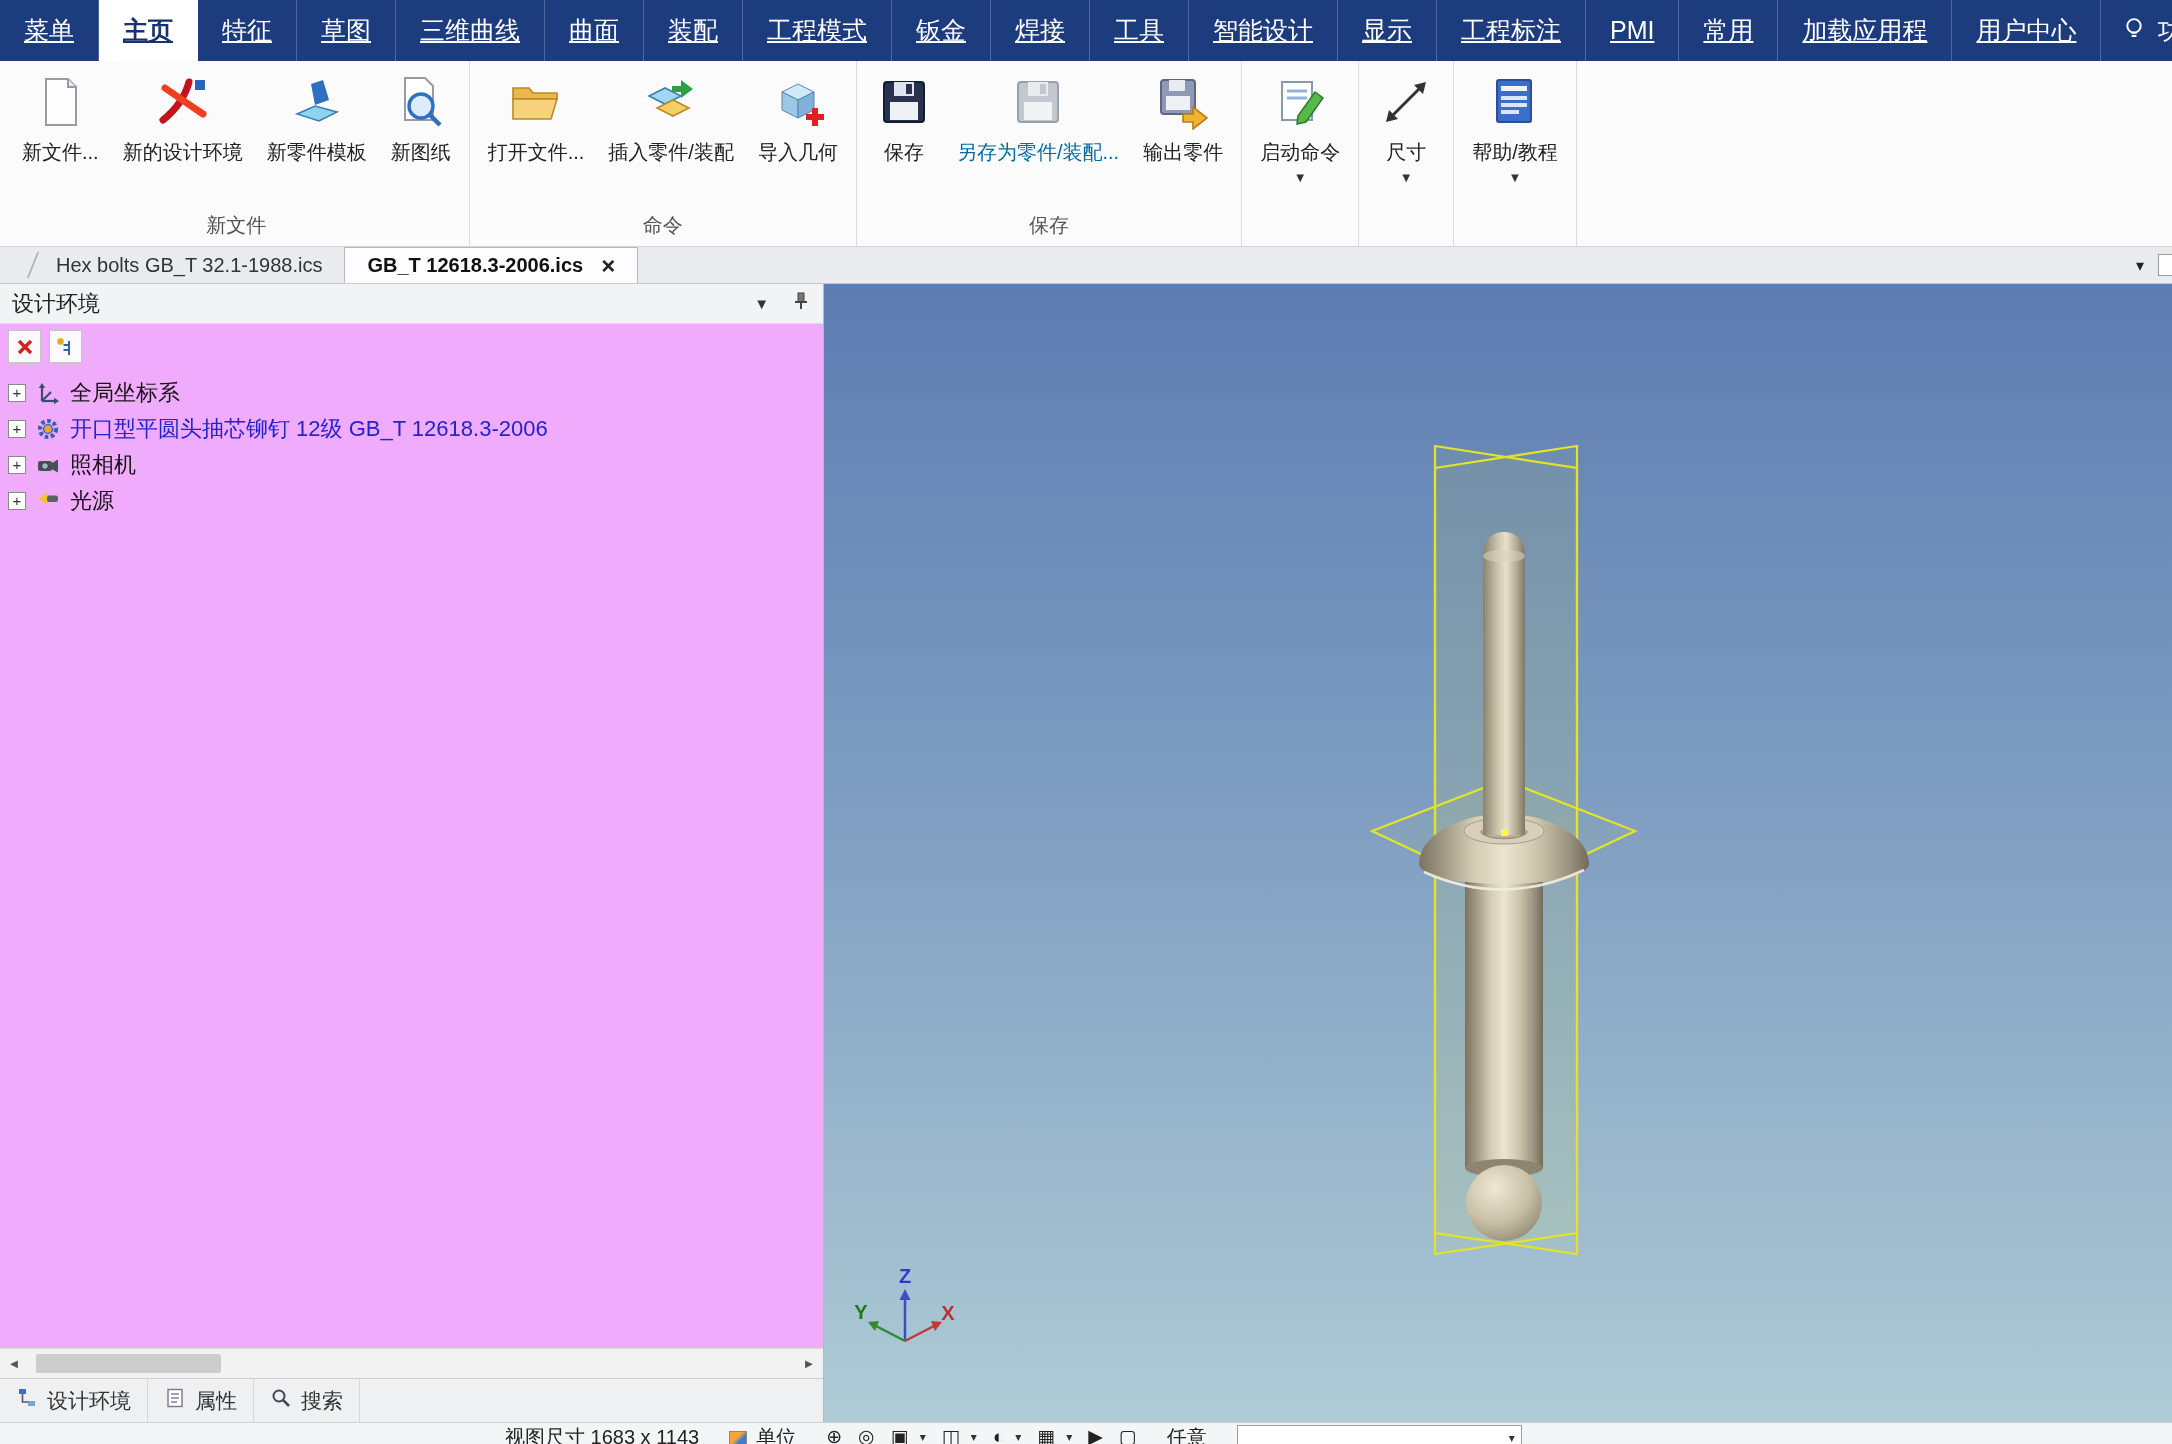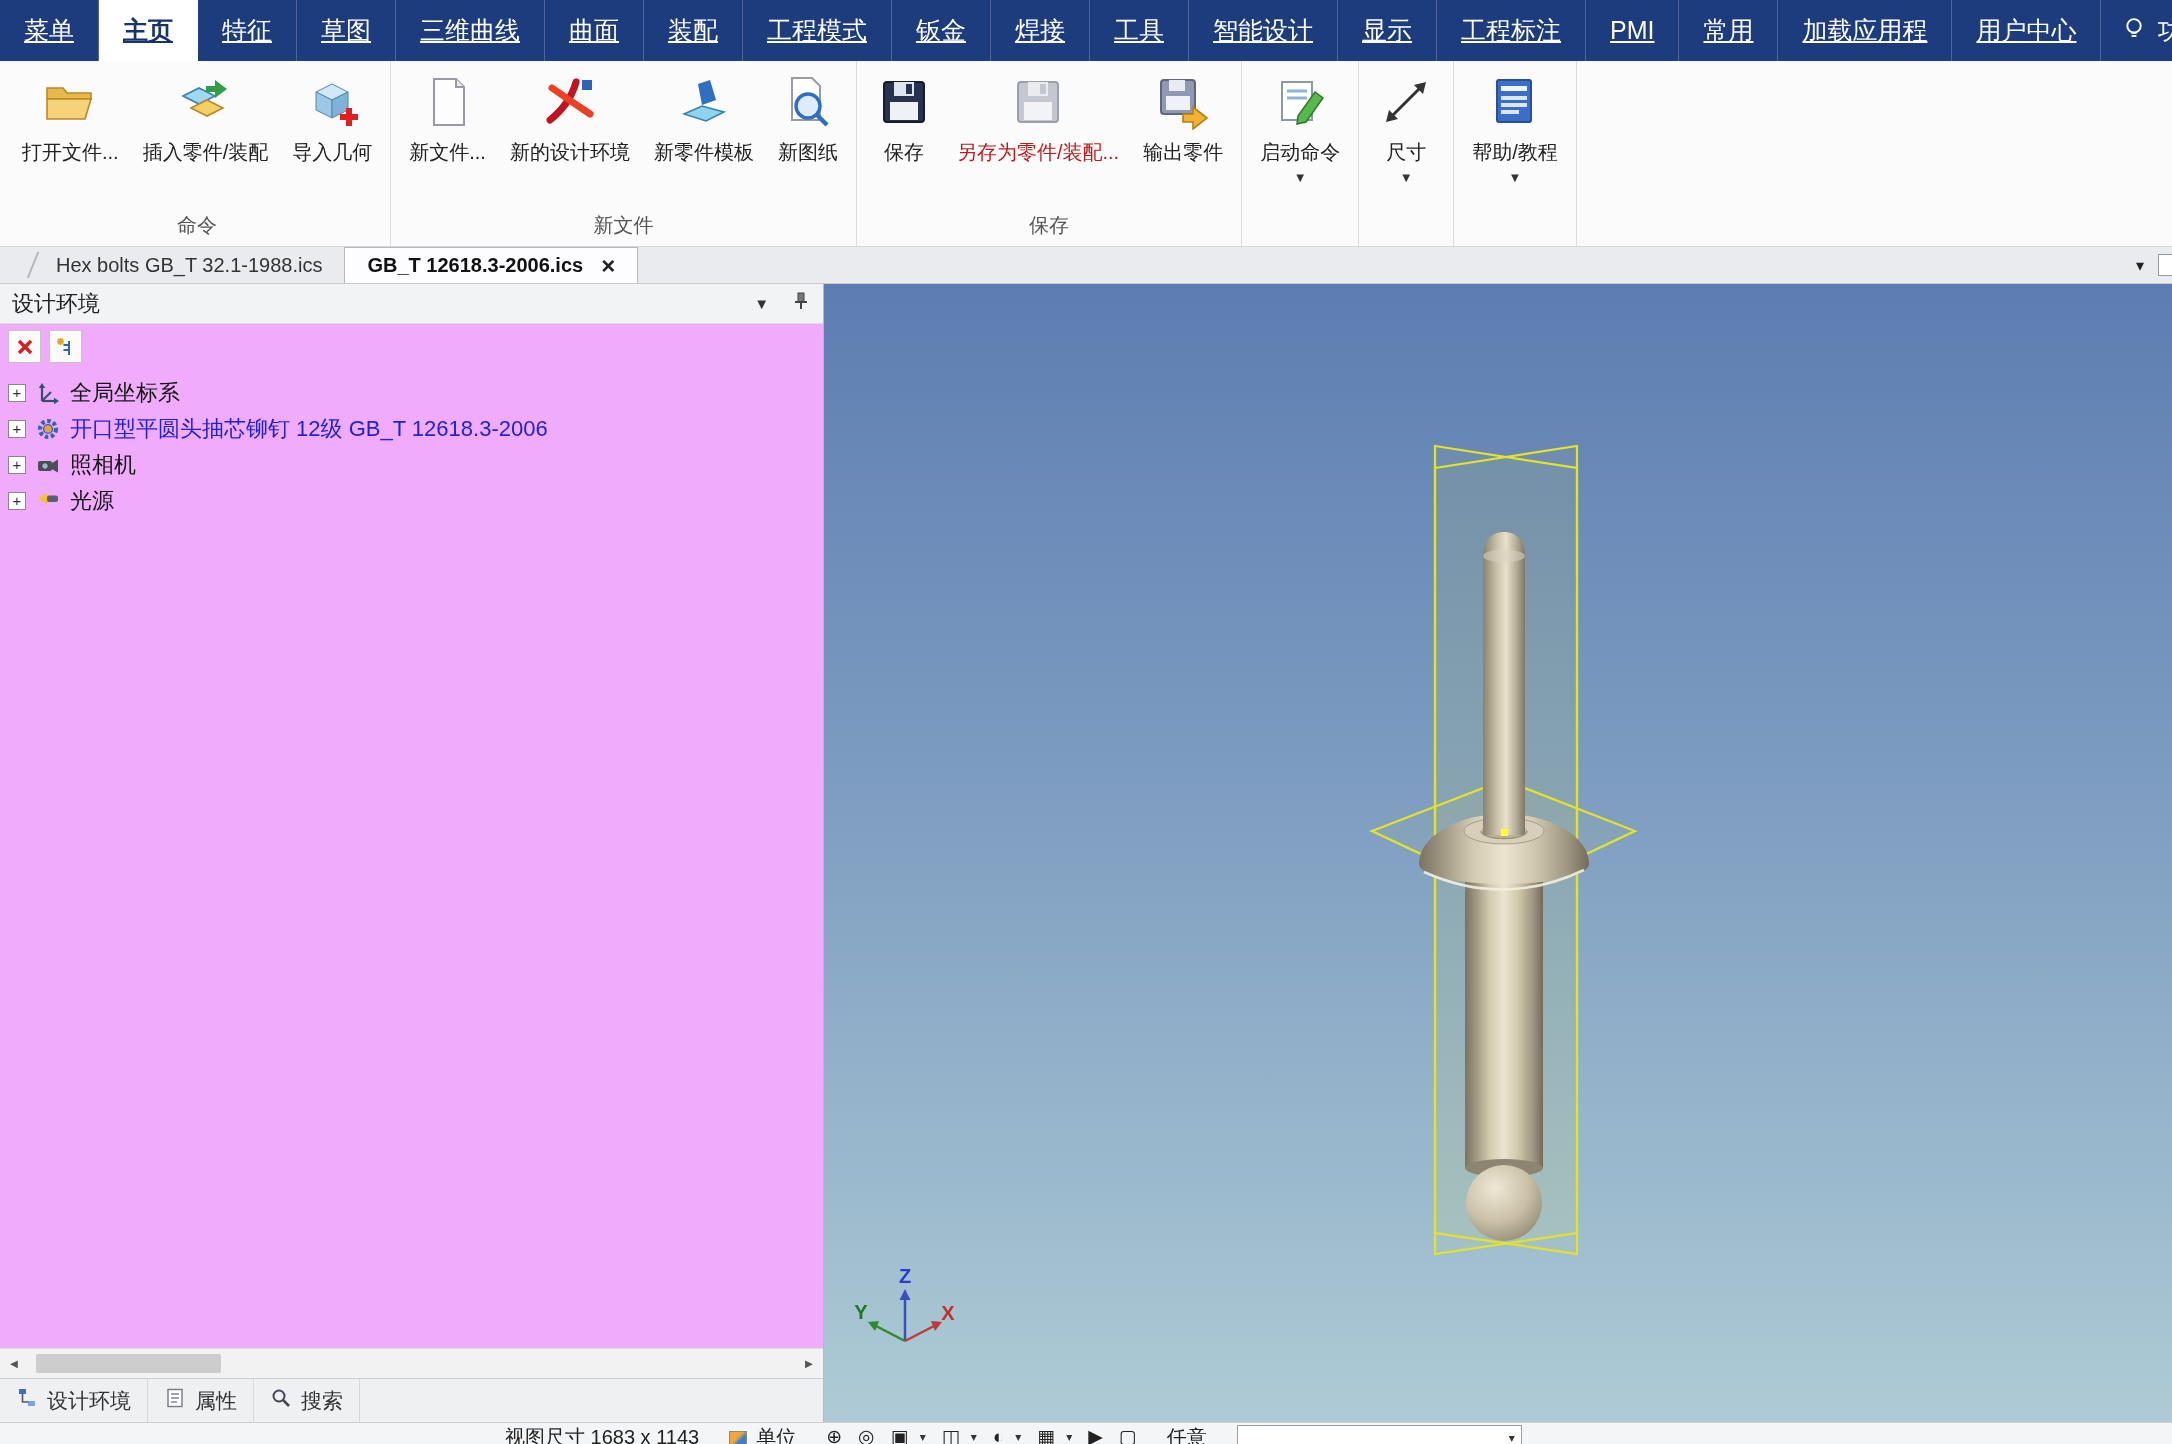--- a/index.html
+++ b/index.html
@@ -15,21 +15,21 @@
   .menu-right { margin-left: auto; display: flex; align-items: center; gap: 10px; padding: 0 4px 0 20px; }
 
   
   .ribbon { height: 186px; background: #fbfbfb; border-bottom: 1px solid #d6d6d6; display: flex;
             align-items: stretch; padding-left: 4px; flex: none; overflow: hidden; }
   .rgroup { display: flex; flex-direction: column; border-right: 1px solid #dcdcdc; padding: 8px 6px 2px; }
   .rgroup-buttons { display: flex; flex: 1; align-items: flex-start; }
   .rbtn { display: flex; flex-direction: column; align-items: center; padding: 4px 12px; cursor: default; }
   .rbtn .ricon { width: 58px; height: 58px; display: flex; align-items: center; justify-content: center; }
   .rbtn .rlabel { font-size: 20px; color: #222; margin-top: 8px; white-space: nowrap; }
-  .rbtn.disabled .rlabel { color: #b91c1c; margin-top: 8px; }
+  .rbtn.disabled .rlabel { color: #0369a1; margin-top: 8px; }
   .rbtn .rcaret { font-size: 13px; color: #333; margin-top: 4px; }
   .rgroup-name { height: 32px; text-align: center; font-size: 20px; color: #555; }
 
   
   .doctab-bar { height: 37px; background: #e9ebee; border-bottom: 1px solid #c9c9c9; display: flex;
                 align-items: stretch; padding-left: 34px; font-size: 20px; color: #333; flex: none; }
   .doctab { display: flex; align-items: center; padding: 0 22px; position: relative; cursor: default; }
   .doctab::before { content: ""; position: absolute; left: -2px; top: 5px; bottom: 5px; width: 2px;
                     background: #b5b5b5; transform: skewX(-22deg); }
   .doctab.active { background: #fdfdff; border: 1px solid #b9b9b9; border-bottom: none; font-weight: bold; color: #111; }
@@ -129,20 +129,64 @@
     </div>
   </div>
 
   <div class="ribbon">
 
     <div class="rgroup">
       <div class="rgroup-buttons">
         <div class="rbtn">
           <span class="ricon">
             <svg viewBox="0 0 56 56" width="56" height="56">
+                <path d="M14 5 h22 l8 8 v38 H14 z" fill="#fdfdfd" stroke="#9a9aa6" stroke-width="2"></path>
+                <path d="M36 5 v8 h8" fill="#e8e8ee" stroke="#9a9aa6" stroke-width="2"></path>
+              </svg>
+          </span>
+          <span class="rlabel">新文件...</span>
+        </div>
+        <div class="rbtn">
+          <span class="ricon">
+            <svg viewBox="0 0 56 56" width="56" height="56">
+                <path d="M8 46 Q28 30 34 8" stroke="#c11320" stroke-width="7" fill="none" stroke-linecap="round"></path>
+                <path d="M10 14 Q30 28 48 40" stroke="#ee3f23" stroke-width="7" fill="none" stroke-linecap="round"></path>
+                <rect x="40" y="6" width="10" height="10" fill="#2f62b8"></rect>
+              </svg>
+          </span>
+          <span class="rlabel">新的设计环境</span>
+        </div>
+        <div class="rbtn">
+          <span class="ricon">
+            <svg viewBox="0 0 56 56" width="56" height="56">
+                <path d="M8 40 L26 32 L48 38 L30 47 Z" fill="#8fd4ee" stroke="#3a7fb0" stroke-width="1.6"></path>
+                <path d="M22 10 L34 6 L40 26 L26 31 Z" fill="#2f6fc0"></path>
+              </svg>
+          </span>
+          <span class="rlabel">新零件模板</span>
+        </div>
+        <div class="rbtn">
+          <span class="ricon">
+            <svg viewBox="0 0 56 56" width="56" height="56">
+                <path d="M12 4 h20 l8 8 v34 H12 z" fill="#ffffff" stroke="#9a9aa6" stroke-width="2"></path>
+                <circle cx="28" cy="32" r="12" fill="rgba(160,200,240,0.35)" stroke="#2f6fc0" stroke-width="3.4"></circle>
+                <line x1="37" y1="41" x2="47" y2="51" stroke="#2f6fc0" stroke-width="4.4"></line>
+              </svg>
+          </span>
+          <span class="rlabel">新图纸</span>
+        </div>
+      </div>
+      <div class="rgroup-name">新文件</div>
+    </div>
+
+    <div class="rgroup">
+      <div class="rgroup-buttons">
+        <div class="rbtn">
+          <span class="ricon">
+            <svg viewBox="0 0 56 56" width="56" height="56">
                 <path d="M5 14 h16 l4 5 h24 v6 H5 z" fill="#e8b94a" stroke="#b9892a" stroke-width="1.6"></path>
                 <path d="M5 25 h44 l-6 20 H5 z" fill="#f6d27a" stroke="#b9892a" stroke-width="1.6"></path>
               </svg>
           </span>
           <span class="rlabel">打开文件...</span>
         </div>
         <div class="rbtn">
           <span class="ricon">
             <svg viewBox="0 0 56 56" width="56" height="56">
                 <path d="M6 22 L22 14 L38 22 L22 30 Z" fill="#9fd8f0" stroke="#3a7fb0" stroke-width="1.6"></path>
@@ -161,64 +205,20 @@
                 <g stroke="#e02020" stroke-width="6">
                   <line x1="45" y1="34" x2="45" y2="52"></line>
                   <line x1="36" y1="43" x2="54" y2="43"></line>
                 </g>
               </svg>
           </span>
           <span class="rlabel">导入几何</span>
         </div>
       </div>
       <div class="rgroup-name">命令</div>
-    </div>
-
-    <div class="rgroup">
-      <div class="rgroup-buttons">
-        <div class="rbtn">
-          <span class="ricon">
-            <svg viewBox="0 0 56 56" width="56" height="56">
-                <path d="M14 5 h22 l8 8 v38 H14 z" fill="#fdfdfd" stroke="#9a9aa6" stroke-width="2"></path>
-                <path d="M36 5 v8 h8" fill="#e8e8ee" stroke="#9a9aa6" stroke-width="2"></path>
-              </svg>
-          </span>
-          <span class="rlabel">新文件...</span>
-        </div>
-        <div class="rbtn">
-          <span class="ricon">
-            <svg viewBox="0 0 56 56" width="56" height="56">
-                <path d="M8 46 Q28 30 34 8" stroke="#c11320" stroke-width="7" fill="none" stroke-linecap="round"></path>
-                <path d="M10 14 Q30 28 48 40" stroke="#ee3f23" stroke-width="7" fill="none" stroke-linecap="round"></path>
-                <rect x="40" y="6" width="10" height="10" fill="#2f62b8"></rect>
-              </svg>
-          </span>
-          <span class="rlabel">新的设计环境</span>
-        </div>
-        <div class="rbtn">
-          <span class="ricon">
-            <svg viewBox="0 0 56 56" width="56" height="56">
-                <path d="M8 40 L26 32 L48 38 L30 47 Z" fill="#8fd4ee" stroke="#3a7fb0" stroke-width="1.6"></path>
-                <path d="M22 10 L34 6 L40 26 L26 31 Z" fill="#2f6fc0"></path>
-              </svg>
-          </span>
-          <span class="rlabel">新零件模板</span>
-        </div>
-        <div class="rbtn">
-          <span class="ricon">
-            <svg viewBox="0 0 56 56" width="56" height="56">
-                <path d="M12 4 h20 l8 8 v34 H12 z" fill="#ffffff" stroke="#9a9aa6" stroke-width="2"></path>
-                <circle cx="28" cy="32" r="12" fill="rgba(160,200,240,0.35)" stroke="#2f6fc0" stroke-width="3.4"></circle>
-                <line x1="37" y1="41" x2="47" y2="51" stroke="#2f6fc0" stroke-width="4.4"></line>
-              </svg>
-          </span>
-          <span class="rlabel">新图纸</span>
-        </div>
-      </div>
-      <div class="rgroup-name">新文件</div>
     </div>
 
     <div class="rgroup">
       <div class="rgroup-buttons">
         <div class="rbtn">
           <span class="ricon">
             <svg viewBox="0 0 56 56" width="56" height="56">
                 <rect x="8" y="8" width="40" height="40" rx="3" fill="#26324e" stroke="#141c30" stroke-width="2"></rect>
                 <rect x="18" y="8" width="20" height="14" fill="#dfe5ee"></rect>
                 <rect x="30" y="10" width="6" height="10" fill="#26324e"></rect>

